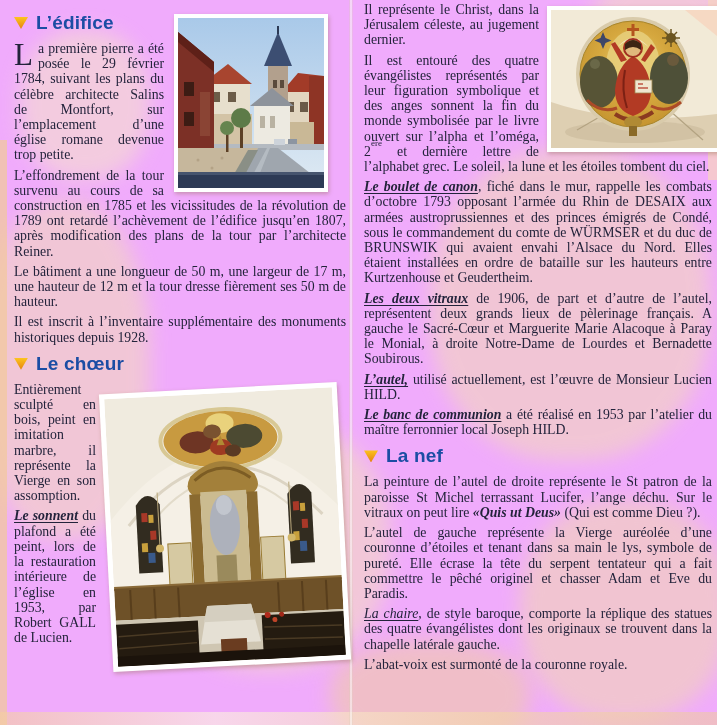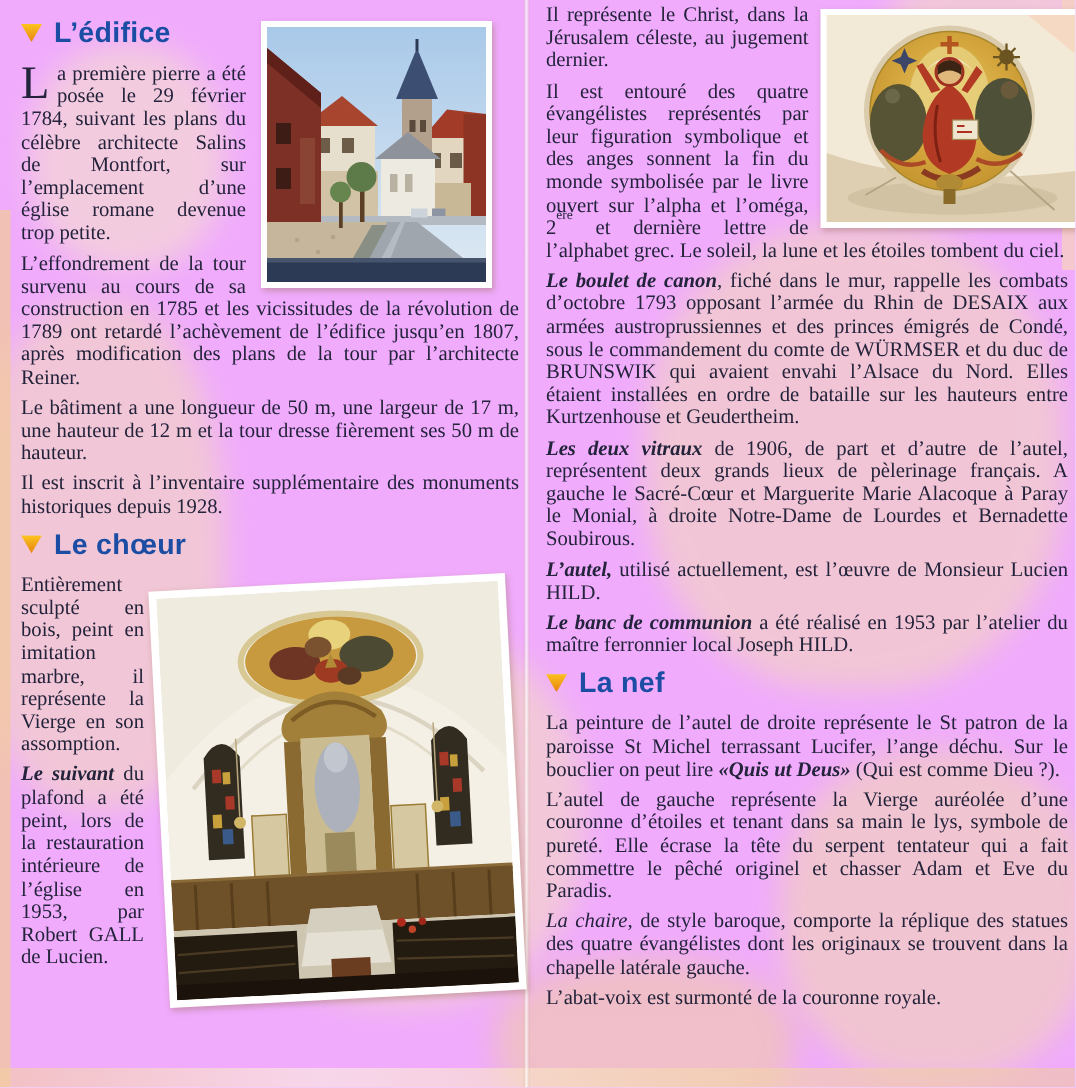--- a/index.html
+++ b/index.html
@@ -21,22 +21,22 @@
   
   .sec{font-family:"Liberation Sans", sans-serif;font-weight:bold;font-size:19px;
     color:#1b4da4;margin:8px 0 7px;letter-spacing:.2px;}
   .sec .tri{display:inline-block;width:14px;height:12px;margin-right:8px;
     background:linear-gradient(180deg,#fdc41f,#e5830f);
     clip-path:polygon(0 0,100% 0,50% 100%);}
   
   .para{font-size:13.8px;line-height:15.2px;margin:0 0 5px;text-align:justify;
     overflow-wrap:break-word;hyphens:auto;}
   .dropcap{float:left;font-size:31px;line-height:26px;padding:1px 5px 0 0;}
-  .lead{font-weight:bold;font-style:italic;text-underline-offset:2px;}
-  .lead-thin{font-weight:normal;font-style:italic;text-underline-offset:2px;}
+  .lead{font-weight:bold;font-style:italic;text-decoration:underline;text-underline-offset:2px;}
+  .lead-thin{font-weight:normal;font-style:italic;text-decoration:underline;text-underline-offset:2px;}
   .q{font-weight:bold;font-style:italic;}
   sup{font-size:9px;line-height:0;position:relative;top:-4px;}
   
   .photo{background:#fff;padding:4px;box-shadow:1px 2px 4px rgba(130,95,45,.35);}
   .photo svg{display:block;}
   .ph-street{float:right;margin:2px 18px 6px 10px;}
   .ph-fresco{float:right;margin:4px -9px 5px 8px;}
   .choir-wrap{float:right;width:250px;height:288px;margin:2px -6px 0 6px;position:relative;}
   .choir-inner{position:absolute;left:4px;top:4px;padding:5px;transform:rotate(-3deg);}
 </style>
@@ -209,21 +209,21 @@
                 </g>
               <circle cx="152" cy="224" r="3" fill="#b02a1c"></circle>
                 <circle cx="159" cy="229" r="2.5" fill="#c04428"></circle>
                 <circle cx="166" cy="224" r="2.5" fill="#a02818"></circle>
               <rect x="0" y="258" width="228" height="10" fill="#1b130b"></rect>
             </svg>
           </div>
         </div>
         <div>
           <p class="para">Entièrement sculpté en bois, peint en imitation marbre, il représente la Vierge en son assomption.</p>
-          <p class="para"><span class="lead">Le suivant</span><span> du plafond a été peint, lors de la restauration intérieure de l’église en 1953, par Robert GALL de Lucien.</span></p>
+          <p class="para"><span class="lead">Le sonnent</span><span> du plafond a été peint, lors de la restauration intérieure de l’église en 1953, par Robert GALL de Lucien.</span></p>
         </div>
       </div>
     </div>
   </div>
 
   <div class="col col-right">
 
     <div>
       <div class="photo ph-fresco">
         <svg width="166" height="138" viewBox="0 0 166 138">
@@ -285,21 +285,21 @@
 
     <p class="para"><span class="lead">Les deux vitraux</span><span> de 1906, de part et d’autre de l’autel, représentent deux grands lieux de pèlerinage français. A gauche le Sacré-Cœur et Marguerite Marie Alacoque à Paray le Monial, à droite Notre-Dame de Lourdes et Bernadette Soubirous.</span></p>
 
     <p class="para"><span class="lead">L’autel,</span><span> utilisé actuellement, est l’œuvre de Monsieur Lucien HILD.</span></p>
 
     <p class="para"><span class="lead">Le banc de communion</span><span> a été réalisé en 1953 par l’atelier du maître ferronnier local Joseph HILD.</span></p>
 
     <div class="sec"><span class="tri"></span><span>La nef</span></div>
 
 
-    <p class="para"><span>La peinture de l’autel de droite représente le St patron de la paroisse St Michel terrassant Lucifer, l’ange déchu. Sur le bouclier on peut lire </span><span class="q">«Quis ut Deus»</span><span> (Qui est comme Dieu ?).</span></p>
+    <p class="para"><span>La peinture de l’autel de droite représente le St patron de la paroisse St Michel terrassant Lucifer, l’ange déchu. Sur le vitraux on peut lire </span><span class="q">«Quis ut Deus»</span><span> (Qui est comme Dieu ?).</span></p>
 
     <p class="para">L’autel de gauche représente la Vierge auréolée d’une couronne d’étoiles et tenant dans sa main le lys, symbole de pureté. Elle écrase la tête du serpent tentateur qui a fait commettre le pêché originel et chasser Adam et Eve du Paradis.</p>
 
     <p class="para"><span class="lead-thin">La chaire</span><span>, de style baroque, comporte la réplique des statues des quatre évangélistes dont les originaux se trouvent dans la chapelle latérale gauche.</span></p>
 
     <p class="para">L’abat-voix est surmonté de la couronne royale.</p>
   </div>
 
 </div>
 

